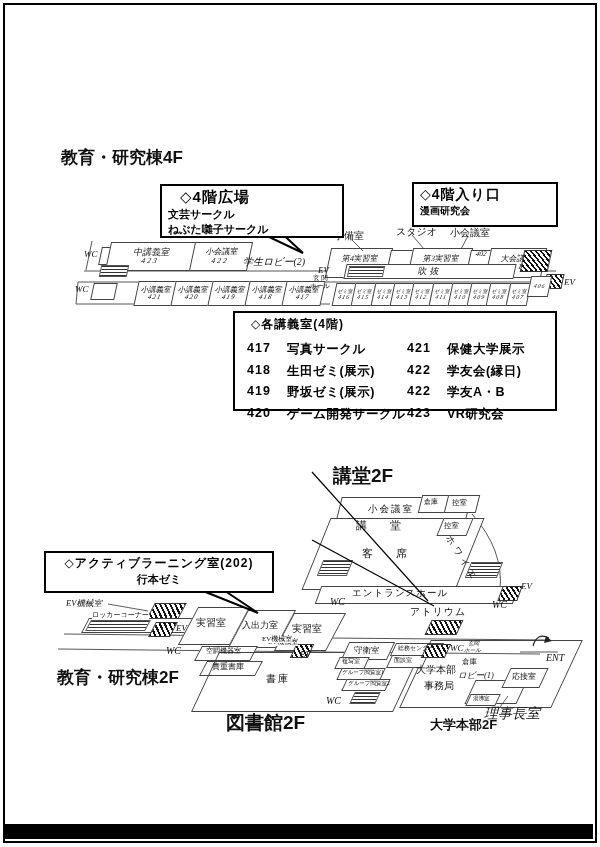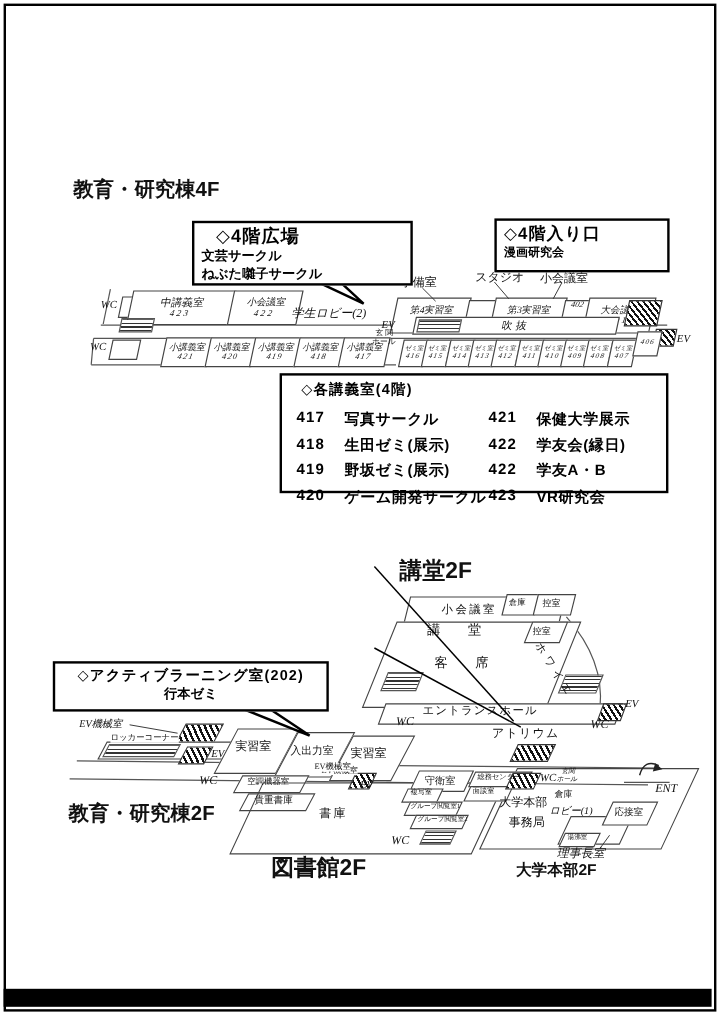--- a/index.html
+++ b/index.html
@@ -321,15 +321,15 @@
   <div class="lbl" style="left:462px;top:658px;font-size:7.5px;">倉庫</div>
   <div class="lbl it" style="left:546px;top:653px;font-size:10px;">ENT</div>
   <div class="lbl" style="left:416px;top:665px;font-size:10px;">大学本部</div>
   <div class="lbl" style="left:424px;top:681px;font-size:10px;">事務局</div>
   <div class="lbl it" style="left:458px;top:671px;font-size:8.5px;">ロビー(1)</div>
   <div class="shape open" style="left:470px;top:680px;width:50px;height:22px;transform:skewX(-25deg);"></div>
   <div class="shape" style="left:506px;top:668px;width:36px;height:18px;transform:skewX(-25deg);"></div>
   <div class="lbl" style="left:512px;top:673px;font-size:8px;">応接室</div>
   <div class="shape" style="left:468px;top:694px;width:28px;height:10px;transform:skewX(-25deg);"></div>
   <div class="lbl" style="left:473px;top:696px;font-size:5.5px;">湯沸室</div>
-  <div class="lbl" style="left:464px;top:707px;font-size:10px;font-style:italic;">理事長室</div>
+  <div class="lbl" style="left:484px;top:707px;font-size:14px;font-style:italic;">理事長室</div>
   <div class="seclbl" style="left:430px;top:716px;font-size:13px;">大学本部2F</div>
 </div>
 
 </body></html>

